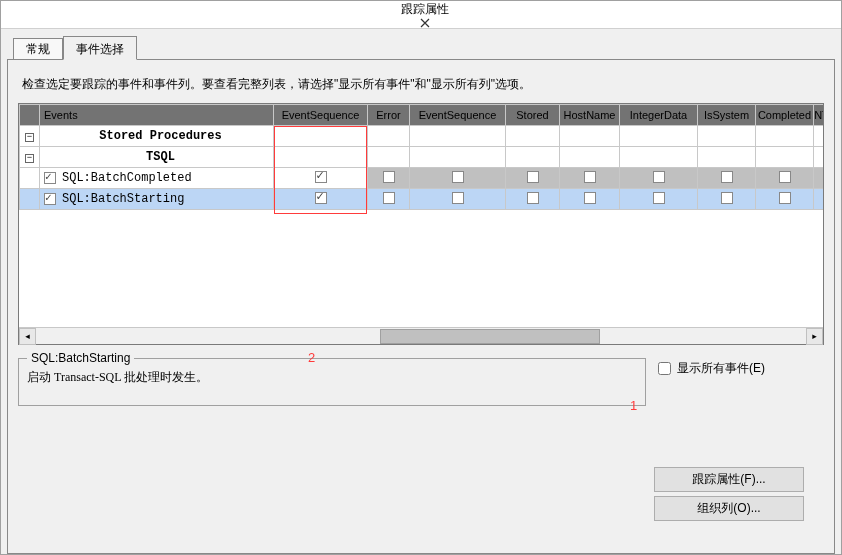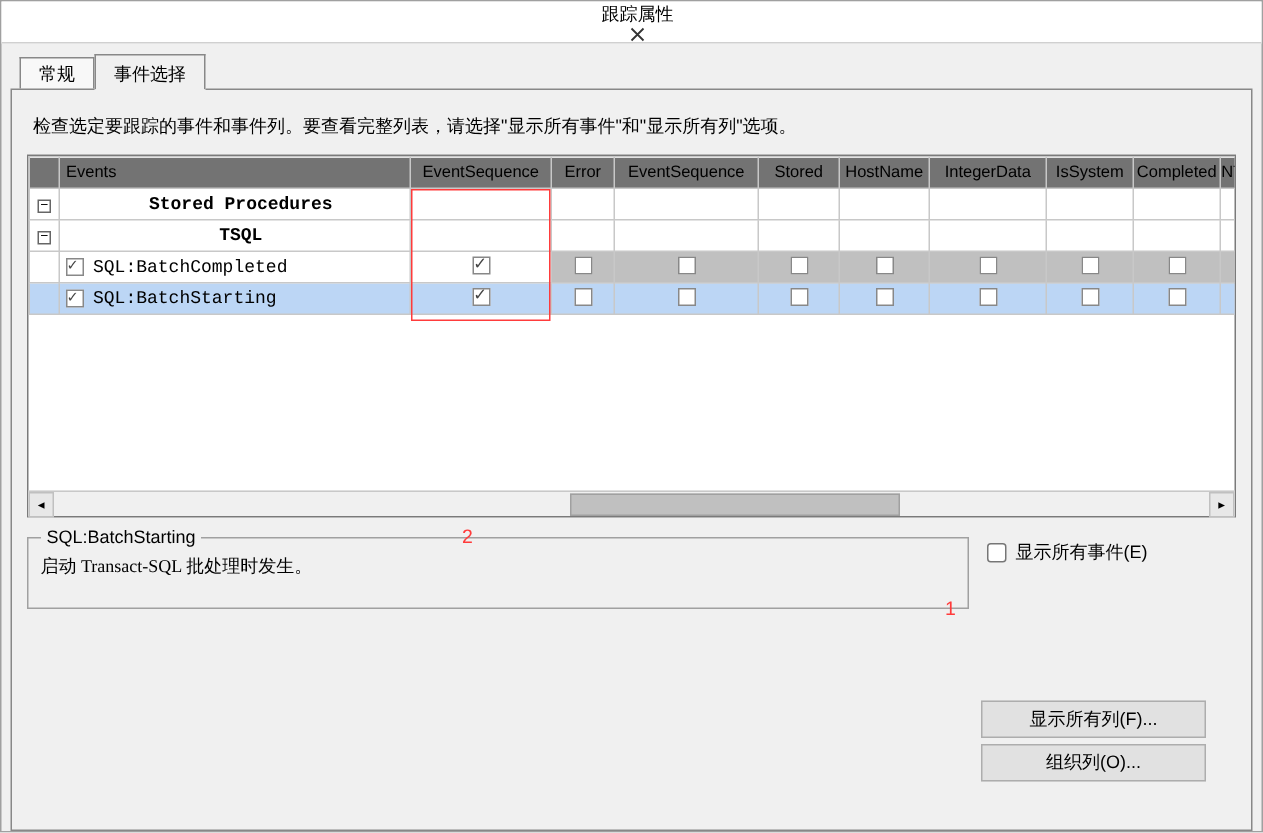--- a/index.html
+++ b/index.html
@@ -377,21 +377,21 @@
             <div style="min-height:28px;font-family:Liberation Serif, serif;">启动 Transact-SQL 批处理时发生。</div>
           </fieldset>
         </div>
         <div class="right-controls">
           <label class="checkbox-line">
             <input type="checkbox" style="">
             <span>显示所有事件(E)</span>
           </label>
           <div class="red-label" style="position:relative; left:-24px; top:-18px; width:10px;">1</div>
           <div class="side-buttons">
-            <button class="btn">显示所有列(F)...</button>
+            <button class="btn">跟踪属性(F)...</button>
             <button class="btn">组织列(O)...</button>
           </div>
         </div>
       </div>
 
 
     </div>
   </div>
 
 </div>

